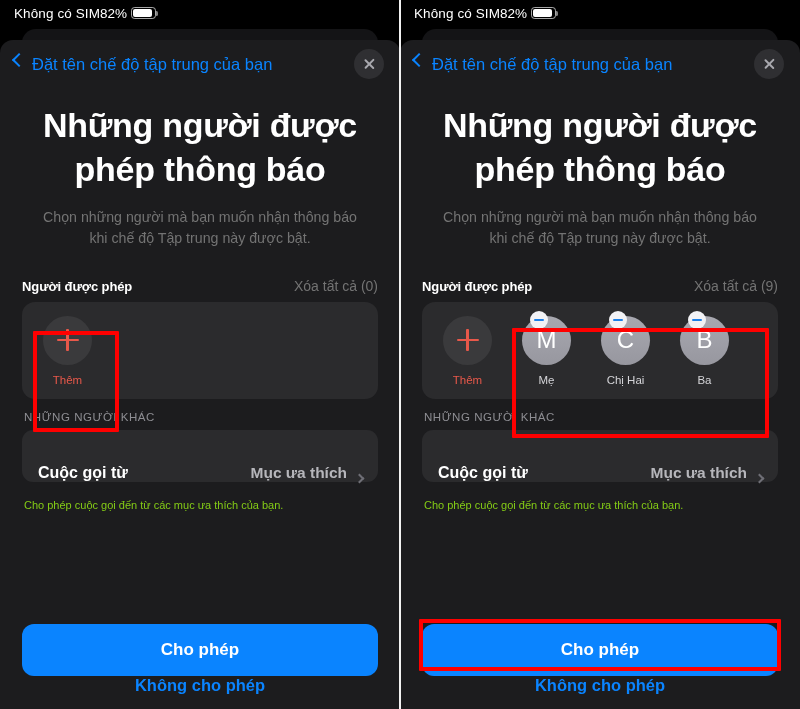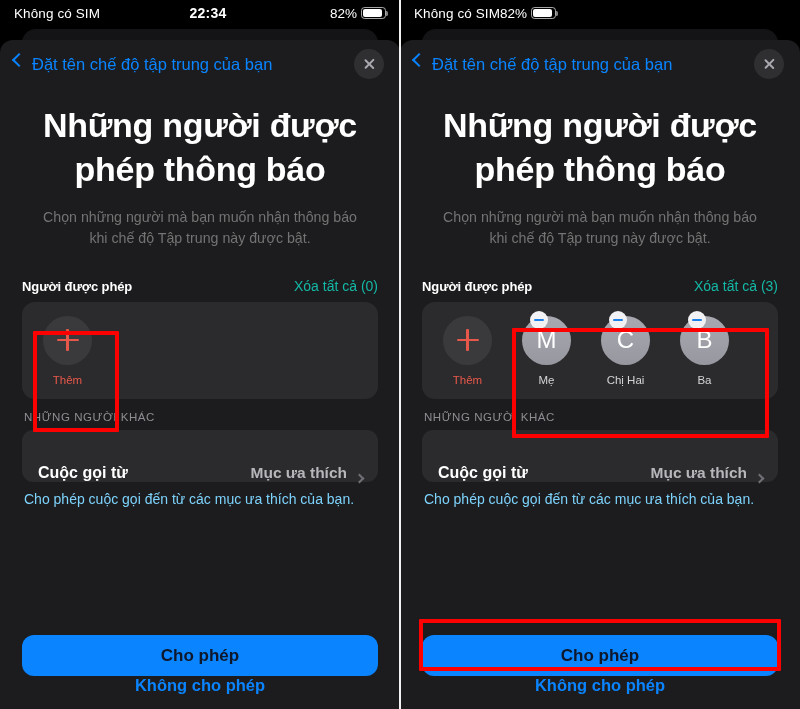--- a/index.html
+++ b/index.html
@@ -170,21 +170,21 @@
     justify-content: space-between;
     padding: 30px 22px 8px;
   }
   .sec-title {
     color: #fff;
     font-size: 13px;
     font-weight: bold;
     letter-spacing: -.1px;
   }
   .sec-clear {
-    color: #14b8a6;
+    color: #737373;
     font-size: 14px;
   }
 
   
   .people-card {
     margin: 0 22px;
     background: #2b2b2d;
     border-radius: 13px;
     height: 97px;
     display: flex;
@@ -278,37 +278,37 @@
   .chev-right {
     display: inline-block;
     width: 7px; height: 7px;
     border-top: 2px solid #6f6f76;
     border-right: 2px solid #6f6f76;
     transform: rotate(45deg);
     margin-left: 9px;
     margin-right: 1px;
   }
   .row-footnote {
-    color: #7dd3fc;
-    font-size: 14px;
-    padding: 9px 24px 0;
+    color: #84cc16;
+    font-size: 11px;
+    padding: 17px 24px 0;
   }
 
   
   .bottom {
     position: absolute;
     left: 0; right: 0;
     bottom: 14px;
   }
   .primary-btn {
     margin: 0 22px;
-    height: 41px;
+    height: 52px;
     border-radius: 12px;
     background: #0a84ff;
-    color: #0f172a;
+    color: #ffffff;
     font-size: 17px;
     font-weight: bold;
     display: flex;
     align-items: center;
     justify-content: center;
     position: relative;
   }
   .secondary-btn {
     text-align: center;
     color: #0a84ff;
@@ -326,21 +326,20 @@
   }
 </style>
 </head>
 <body>
 
 <div class="stage">
   <div class="divider"></div>
 <div class="panel left">
       <div class="statusbar">
         <div class="sb-left">Không có SIM</div>
-        <div class="sb-mid">22:34</div>
         <div class="sb-right">
           <span class="sb-pct">82%</span>
           <span class="batt">
             <i></i>
           </span>
         </div>
       </div>
       <div class="behind-card"></div>
       <div class="sheet">
         <div class="sheet-header">
@@ -398,21 +397,21 @@
             <span>Đặt tên chế độ tập trung của bạn</span>
           </div>
           <div class="close-btn">
             <span></span>
           </div>
         </div>
         <div class="title">Những người được phép thông báo</div>
         <div class="subtitle">Chọn những người mà bạn muốn nhận thông báo khi chế độ Tập trung này được bật.</div>
         <div class="sec-head">
           <div class="sec-title">Người được phép</div>
-          <div class="sec-clear">Xóa tất cả (3)</div>
+          <div class="sec-clear">Xóa tất cả (9)</div>
         </div>
         <div class="people-card">
           <div class="person">
             <div class="avatar add">
               <div class="plus-glyph"></div>
             </div>
             <div class="person-label add">Thêm</div>
           </div>
           <div class="person">
             <div class="avatar contact">

